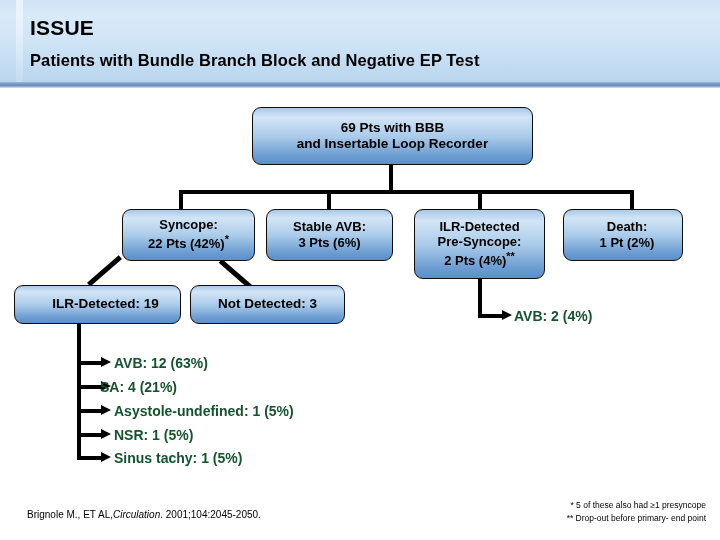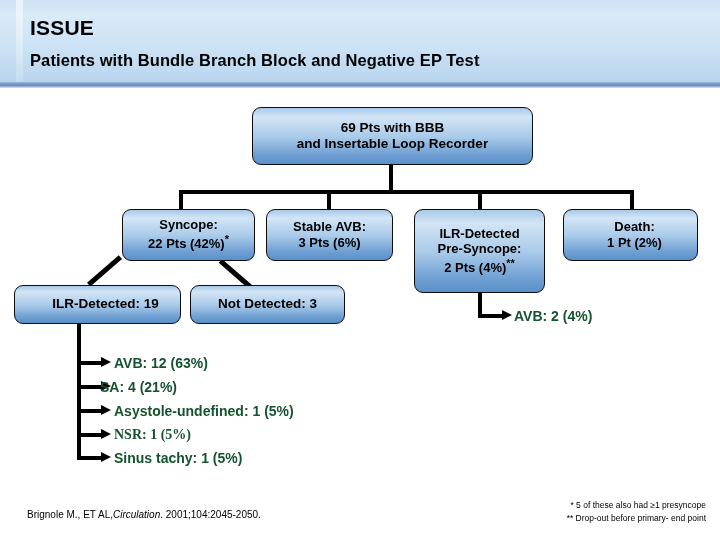--- a/index.html
+++ b/index.html
@@ -176,29 +176,29 @@
     </div>
   </div>
 
   <div class="node" style="left:266px; top:209px; width:127px; height:52px;">
     <div>
       <span class="nline">Stable AVB:</span>
       <span class="nline">3 Pts (6%)</span>
     </div>
   </div>
 
-  <div class="node" style="left:414px; top:209px; width:131px; height:84px;">
+  <div class="node" style="left:414px; top:209px; width:131px; height:70px;">
     <div>
       <span class="nline">ILR-Detected</span>
       <span class="nline">Pre-Syncope:</span>
       <span class="nline"><span>2 Pts (4%)</span><span class="sup">**</span></span>
     </div>
   </div>
 
-  <div class="node" style="left:563px; top:209px; width:135px; height:52px;padding-left:8px;">
+  <div class="node" style="left:563px; top:209px; width:120px; height:52px;padding-left:8px;">
     <div>
       <span class="nline">Death:</span>
       <span class="nline">1 Pt (2%)</span>
     </div>
   </div>
 
   <div class="diag" style="left:122px; top:259px; width:42px; height:4.5px; transform: rotate(139deg);"></div>
 
   <div class="diag" style="left:222px; top:259px; width:44px; height:4.5px; transform: rotate(41deg);"></div>
 
@@ -219,21 +219,21 @@
   <div class="hline" style="left:77px; top:385px; width:26px; height:3.5px;"></div>
   <div class="arrowhead" style="left:101px; top:381px;"></div>
   <div class="leaf-label" style="left:100px; top:379px;">SA: 4 (21%)</div>
 
   <div class="hline" style="left:77px; top:409px; width:26px; height:3.5px;"></div>
   <div class="arrowhead" style="left:101px; top:405px;"></div>
   <div class="leaf-label" style="left:114px; top:403px;">Asystole-undefined: 1 (5%)</div>
 
   <div class="hline" style="left:77px; top:433px; width:26px; height:3.5px;"></div>
   <div class="arrowhead" style="left:101px; top:429px;"></div>
-  <div class="leaf-label" style="left:114px; top:427px;font-family:Liberation Serif, serif;">NSR: 1 (5%)</div>
+  <div class="leaf-label" style="left:114px; top:427px;">NSR: 1 (5%)</div>
 
   <div class="hline" style="left:77px; top:456px; width:26px; height:3.5px;"></div>
   <div class="arrowhead" style="left:101px; top:452px;"></div>
   <div class="leaf-label" style="left:114px; top:450px;">Sinus tachy: 1 (5%)</div>
 
   <div class="vline" style="left:478px; top:279px; width:4px; height:38px;"></div>
   <div class="hline" style="left:478px; top:314px; width:26px; height:3.5px;"></div>
   <div class="arrowhead" style="left:502px; top:310px;"></div>
   <div class="leaf-label" style="left:514px; top:308px;">AVB: 2 (4%)</div>
 

